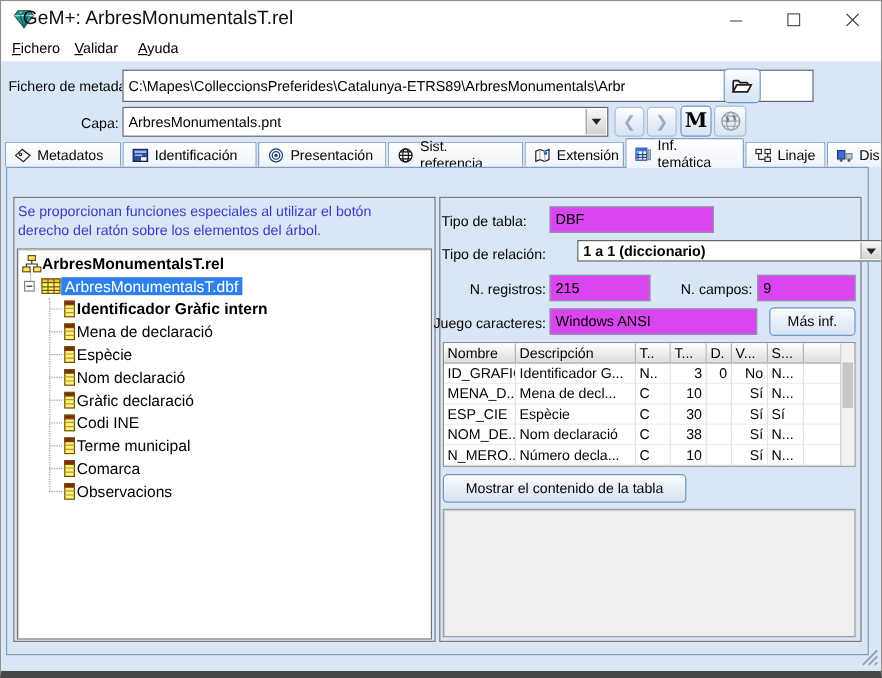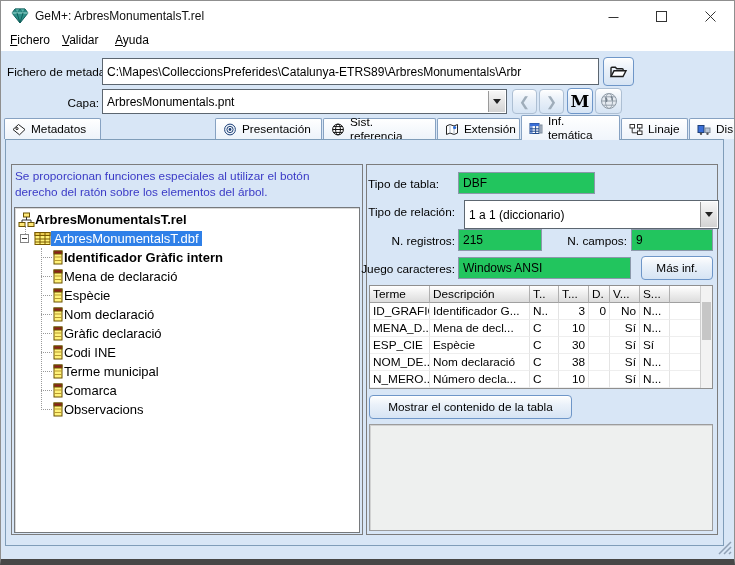--- a/index.html
+++ b/index.html
@@ -3,37 +3,37 @@
 <meta charset="utf-8">
 <style>
   * { box-sizing: border-box; margin: 0; padding: 0; }
   html,body { width:735px; height:565px; overflow:hidden; }
   body { font-family:"Liberation Sans", sans-serif; position:relative; background:#fff; }
   .window { position:absolute; inset:0; border:1px solid #8f8f8f; border-bottom:6px solid #474747; overflow:hidden; background:#fff; }
 
   
   .titlebar { position:absolute; left:0; top:0; width:100%; height:30px; background:#fff; }
   .app-icon { position:absolute; left:10px; top:7px; }
-  .title-text { position:absolute; left:34px; top:0; height:30px; line-height:30px; font-size:12px; color:#111; }
+  .title-text { position:absolute; left:18px; top:0; height:30px; line-height:30px; font-size:16px; color:#111; }
   .winbtn { position:absolute; top:0; height:30px; width:48px; display:flex; align-items:center; justify-content:center; }
   .winbtn.min { left:588px; } .winbtn.max { left:636px; } .winbtn.close { left:684px; width:50px; }
 
   
   .menubar { position:absolute; left:0; top:30px; width:100%; height:20px; background:#fff; font-size:12px; color:#000; }
   .menu-item { position:absolute; top:2px; }
   .menu-item .accel { text-decoration:underline; }
   .mi-0 { left:9px; } .mi-1 { left:61px; } .mi-2 { left:114px; }
 
   
   .client { position:absolute; left:0; top:50px; width:100%; height:509px; background:#d8e6f6; }
 
   .lbl { position:absolute; font-size:11.8px; color:#000; text-align:right; white-space:nowrap; }
   .textbox { position:absolute; background:#fff; border:1px solid #5c6670; font-size:12px; color:#000;
              padding:0 4px; display:flex; align-items:center; overflow:hidden; white-space:nowrap; }
-  .field-ro { position:absolute; background:#22c55e; border:1px solid #8b98aa; font-size:12px; color:#000;
+  .field-ro { position:absolute; background:#d946ef; border:1px solid #8b98aa; font-size:12px; color:#000;
               padding:0 4px; display:flex; align-items:center; overflow:hidden; white-space:nowrap; }
   .combo { position:absolute; background:#fff; border:1px solid #5c6670; font-size:12px; color:#000; }
   .combo .cval { position:absolute; left:4px; top:0; bottom:0; right:20px; display:flex; align-items:center; overflow:hidden; white-space:nowrap; }
   .combo .arrow { position:absolute; right:1px; top:1px; bottom:1px; width:17px; background:linear-gradient(#f7f7f7,#d3d3d3);
                   border-left:1px solid #9a9a9a; display:flex; align-items:center; justify-content:center; }
   .combo .arrow i { width:0; height:0; border:4px solid transparent; border-top:5px solid #222; margin-top:4px; }
 
   .btn { position:absolute; border:1px solid #6e96c8; border-radius:4px; background:linear-gradient(#fefefe,#eaf1f9 40%,#d6e4f4);
          box-shadow:inset 0 1px 0 #fff; font-size:11.8px; color:#000; display:flex; align-items:center; justify-content:center; }
   .btn.disabled { border-color:#adbfd3; color:#9fadba; }
@@ -117,21 +117,21 @@
 
   <div class="menubar">
     <span class="menu-item mi-0"><span class="accel">F</span><span>ichero</span></span>
     <span class="menu-item mi-1"><span class="accel">V</span><span>alidar</span></span>
     <span class="menu-item mi-2"><span class="accel">A</span><span>yuda</span></span>
   </div>
 
   <div class="client"></div>
 
   <div class="lbl" style="left:6px; top:64px; width:92px;">Fichero de metadatos:</div>
-  <div class="textbox" style="left:101px; top:57px; width:497px; height:27px;">C:\Mapes\ColleccionsPreferides\Catalunya-ETRS89\ArbresMonumentals\Arbr</div>
+  <div class="textbox" style="left:101px; top:57px; width:576px; height:27px;">C:\Mapes\ColleccionsPreferides\Catalunya-ETRS89\ArbresMonumentals\Arbr</div>
   <div class="btn" style="left:602px; top:56px; width:31px; height:29px;">
     <svg width="19" height="16" viewBox="0 0 19 16">
       <path d="M2 12.5 V4.2 Q2 3.2 3 3.2 L6.3 3.2 L7.8 4.8 L13.2 4.8 Q14.2 4.8 14.2 5.8 L14.2 6.8" fill="none" stroke="#1d1d1d" stroke-width="1.4"></path>
       <path d="M2 12.5 L5 6.8 L17 6.8 L14 12.5 Z" fill="#fff" stroke="#1d1d1d" stroke-width="1.4"></path>
     </svg>
   </div>
 
   <div class="lbl" style="left:6px; top:95px; width:92px;">Capa:</div>
   <div class="combo" style="left:101px; top:88px; width:405px; height:25px;">
     <span class="cval">ArbresMonumentals.pnt</span>
@@ -158,20 +158,31 @@
   </div>
 
   <div class="tab t0">
     <span class="ticon">
         <svg width="14" height="13" viewBox="0 0 14 13">
           <polygon points="1,6.5 6.5,1.5 13,6.5 7.5,11.8" fill="#fff" stroke="#222"></polygon>
           <circle cx="5" cy="5.6" r="1.1" fill="none" stroke="#222"></circle>
         </svg>
       </span>
     <span>Metadatos</span>
+  </div>
+  <div class="tab t1">
+    <span class="ticon">
+        <svg width="14" height="13" viewBox="0 0 14 13">
+          <rect x="1" y="1.5" width="12" height="10" fill="#2b4f9e" stroke="#122a5c"></rect>
+          <rect x="2" y="2.5" width="10" height="2" fill="#9fb6e4"></rect>
+          <rect x="2.5" y="5.8" width="6" height="1" fill="#cdd9f0"></rect>
+          <rect x="7.5" y="8" width="4.5" height="2.8" fill="#fff"></rect>
+        </svg>
+      </span>
+    <span>Identificación</span>
   </div>
   <div class="tab t2">
     <span class="ticon">
         <svg width="14" height="13" viewBox="0 0 14 13">
           <circle cx="7" cy="6.5" r="5.4" fill="#eef4fb" stroke="#1c3f77"></circle>
           <circle cx="7" cy="6.5" r="3.1" fill="#fff" stroke="#1c3f77"></circle>
           <circle cx="7" cy="6.5" r="1.4" fill="#1c3f77"></circle>
         </svg>
       </span>
     <span>Presentación</span>
@@ -367,39 +378,39 @@
       </div>
     </div>
   </div>
 
   <div class="groupbox gb-right"></div>
 
   <div class="lbl" style="left:344px; top:176px; width:94px;">Tipo de tabla:</div>
   <div class="field-ro" style="left:457px; top:171px; width:137px; height:22px;">DBF</div>
 
   <div class="lbl" style="left:354px; top:204px; width:100px;">Tipo de relación:</div>
-  <div class="combo" style="left:463px; top:199px; width:255px; height:29px;">
+  <div class="combo" style="left:480px; top:199px; width:255px; height:18px;font-weight:bold;">
     <span class="cval">1 a 1 (diccionario)</span>
     <span class="arrow">
         <i></i>
       </span>
   </div>
 
   <div class="lbl" style="left:360px; top:233px; width:94px;">N. registros:</div>
   <div class="field-ro" style="left:457px; top:228px; width:84px; height:22px;">215</div>
   <div class="lbl" style="left:540px; top:233px; width:86px;padding-left:24px;">N. campos:</div>
   <div class="field-ro" style="left:630px; top:228px; width:82px; height:22px;">9</div>
 
   <div class="lbl" style="left:352px; top:261px; width:102px;">Juego caracteres:</div>
   <div class="field-ro" style="left:457px; top:256px; width:173px; height:22px;">Windows ANSI</div>
   <div class="btn" style="left:640px; top:255px; width:72px; height:24px;">Más inf.</div>
 
   <div class="grid">
     <div class="grow head">
-      <div class="gc">Terme</div>
+      <div class="gc">Nombre</div>
       <div class="gc">Descripción</div>
       <div class="gc">T..</div>
       <div class="gc">T...</div>
       <div class="gc">D.</div>
       <div class="gc">V...</div>
       <div class="gc">S...</div>
       <div class="gc"></div>
     </div>
     <div class="grow">
       <div class="gc">ID_GRAFIC</div>

